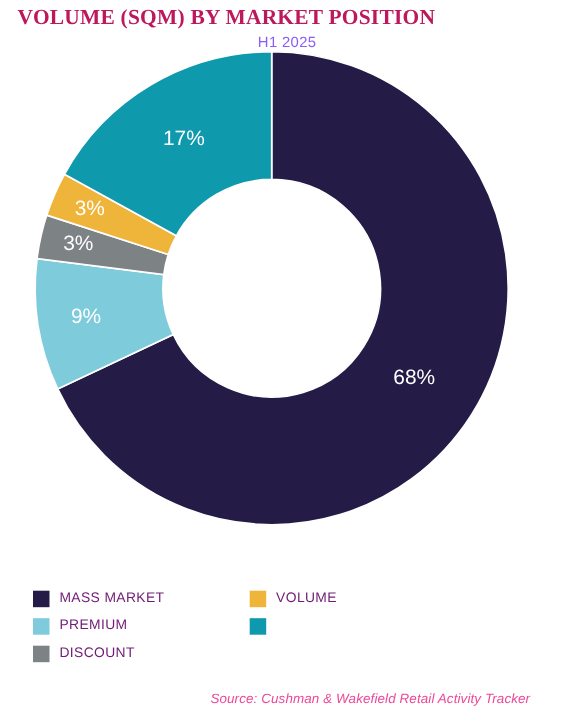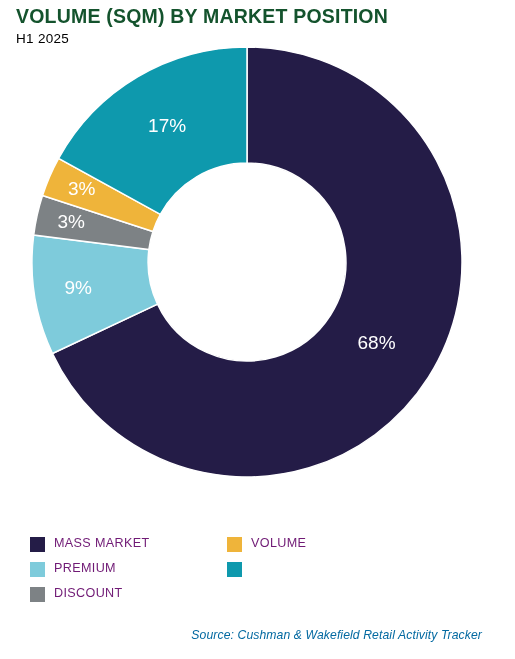--- a/index.html
+++ b/index.html
@@ -99,33 +99,33 @@
     white-space: pre-line;
   }
 
   
   #source-note {
     position: absolute;
     right: 33px;
     top: 628px;
     font-size: 12.2px;
     font-style: italic;
-    color: #0369a1;
+    color: #ec4899;
     letter-spacing: 0.1px;
     text-align: right;
   }
 </style>
 </head>
 <body>
 
 <div id="page">
 
   <div id="header">
-    <div id="chart-title" style="color: #14532d;">VOLUME (SQM) BY MARKET POSITION</div>
-    <div id="chart-subtitle" style="color: #000000;">H1 2025</div>
+    <div id="chart-title" style="color: #be185d; font-family: Liberation Serif, serif;">VOLUME (SQM) BY MARKET POSITION</div>
+    <div id="chart-subtitle" style="color: #8b5cf6; text-align: center;">H1 2025</div>
   </div>
 
   <div id="donut-wrap">
     <svg id="donut-svg" width="515" height="480" viewBox="0 0 515 480">
       <g id="slices-group">
           <path d="M 247 7 A 215 215 0 1 1 52.46218371980578 313.5425476864906 L 157.51260451111065 264.10957193578565 A 98.9 98.9 0 1 0 247 123.1 Z" fill="#241c47" stroke="#ffffff" stroke-width="1.5"></path>
           <path d="M 52.46218371980578 313.5425476864906 A 215 215 0 0 1 33.69533921738724 195.05335478367468 L 148.87985603999812 209.60454320049035 A 98.9 98.9 0 0 0 157.51260451111065 264.10957193578565 Z" fill="#7ecbdb" stroke="#ffffff" stroke-width="1.5"></path>
           <path d="M 33.69533921738724 195.05335478367468 A 215 215 0 0 1 42.522848996541995 155.56134620938624 L 152.9405105384093 191.43821925631767 A 98.9 98.9 0 0 0 148.87985603999812 209.60454320049035 Z" fill="#7d8285" stroke="#ffffff" stroke-width="1.5"></path>
           <path d="M 42.522848996541995 155.56134620938624 A 215 215 0 0 1 58.59406379056935 118.42296006813119 L 160.3332693436619 174.35456163134035 A 98.9 98.9 0 0 0 152.9405105384093 191.43821925631767 Z" fill="#efb43a" stroke="#ffffff" stroke-width="1.5"></path>
           <path d="M 58.59406379056935 118.42296006813119 A 215 215 0 0 1 246.99999999999997 7 L 246.99999999999997 123.1 A 98.9 98.9 0 0 0 160.3332693436619 174.35456163134035 Z" fill="#0e99ad" stroke="#ffffff" stroke-width="1.5"></path>

